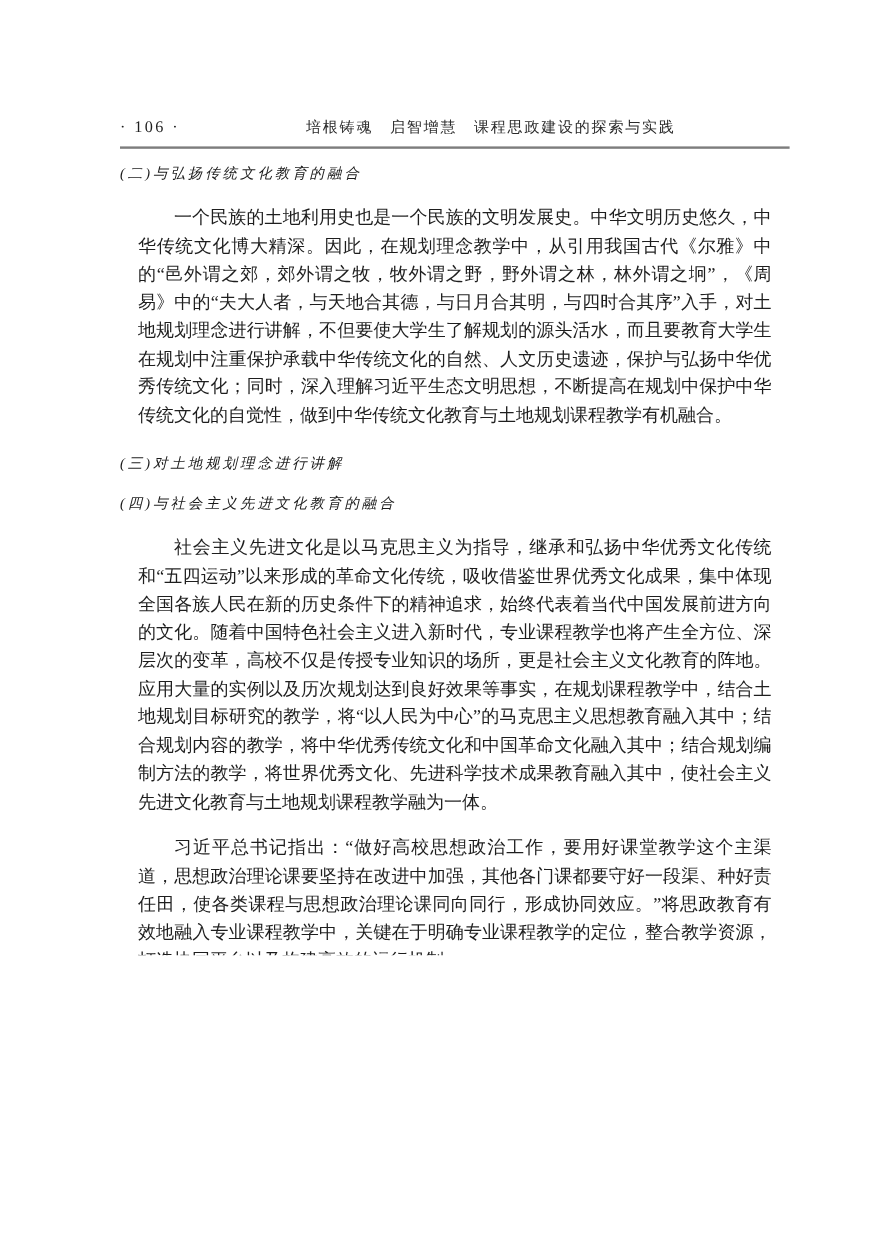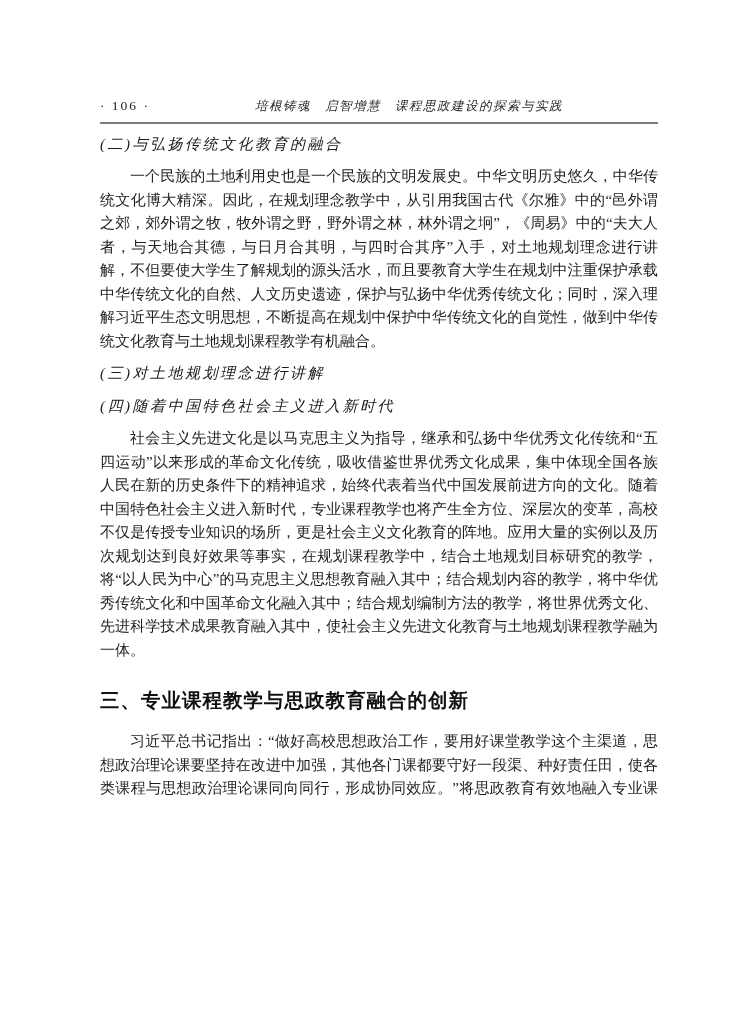--- a/index.html
+++ b/index.html
@@ -25,45 +25,44 @@
   }
   .page-num {
     font-size: 13.5px;
     color: #1e1e1e;
     letter-spacing: 2px;
     white-space: nowrap;
   }
   .running-title {
     flex: 1;
     text-align: center;
-    font-style: italic;
     font-size: 12.5px;
     letter-spacing: 1.5px;
     color: #2a2a2a;
     padding-left: 10px;
     white-space: nowrap;
     overflow: hidden;
   }
   
   .body-text { color: #1e1e1e; }
   .para {
     font-size: 15px;
     line-height: 23.5px;
     text-align: justify;
     text-indent: 2em;
-    margin: 0;
+    margin: 15px;
   }
   .continuation {
     text-indent: 0;
     margin: 12px 0 0 0;
   }
   .sub-heading {
     font-style: italic;
     font-weight: normal;
-    font-size: 15px;
+    font-size: 12px;
     line-height: 24px;
     letter-spacing: 2.5px;
     color: #1a1a1a;
     margin: 8px 0 9px 0;
   }
   .main-heading {
     font-family: "Liberation Sans", "DejaVu Sans", sans-serif;
     font-weight: bold;
     font-size: 19.5px;
     line-height: 28px;
@@ -85,23 +84,22 @@
   <div class="body-text">
 
 
     <h3 class="sub-heading">(二)与弘扬传统文化教育的融合</h3>
 
     <p class="para">一个民族的土地利用史也是一个民族的文明发展史。中华文明历史悠久，中华传统文化博大精深。因此，在规划理念教学中，从引用我国古代《尔雅》中的“邑外谓之郊，郊外谓之牧，牧外谓之野，野外谓之林，林外谓之坰”，《周易》中的“夫大人者，与天地合其德，与日月合其明，与四时合其序”入手，对土地规划理念进行讲解，不但要使大学生了解规划的源头活水，而且要教育大学生在规划中注重保护承载中华传统文化的自然、人文历史遗迹，保护与弘扬中华优秀传统文化；同时，深入理解习近平生态文明思想，不断提高在规划中保护中华传统文化的自觉性，做到中华传统文化教育与土地规划课程教学有机融合。</p>
 
     <h3 class="sub-heading">(三)对土地规划理念进行讲解</h3>
 
 
-    <h3 class="sub-heading">(四)随着中国特色社会主义进入新时代</h3>
+    <h3 class="sub-heading">(四)与社会主义先进文化教育的融合</h3>
 
     <p class="para">社会主义先进文化是以马克思主义为指导，继承和弘扬中华优秀文化传统和“五四运动”以来形成的革命文化传统，吸收借鉴世界优秀文化成果，集中体现全国各族人民在新的历史条件下的精神追求，始终代表着当代中国发展前进方向的文化。随着中国特色社会主义进入新时代，专业课程教学也将产生全方位、深层次的变革，高校不仅是传授专业知识的场所，更是社会主义文化教育的阵地。应用大量的实例以及历次规划达到良好效果等事实，在规划课程教学中，结合土地规划目标研究的教学，将“以人民为中心”的马克思主义思想教育融入其中；结合规划内容的教学，将中华优秀传统文化和中国革命文化融入其中；结合规划编制方法的教学，将世界优秀文化、先进科学技术成果教育融入其中，使社会主义先进文化教育与土地规划课程教学融为一体。</p>
 
-    <h2 class="main-heading">三、专业课程教学与思政教育融合的创新</h2>
 
     <p class="para">习近平总书记指出：“做好高校思想政治工作，要用好课堂教学这个主渠道，思想政治理论课要坚持在改进中加强，其他各门课都要守好一段渠、种好责任田，使各类课程与思想政治理论课同向同行，形成协同效应。”将思政教育有效地融入专业课程教学中，关键在于明确专业课程教学的定位，整合教学资源，打造协同平台以及构建高效的运行机制。</p>
 
   </div>
 
 </div>
 
 </body></html>

